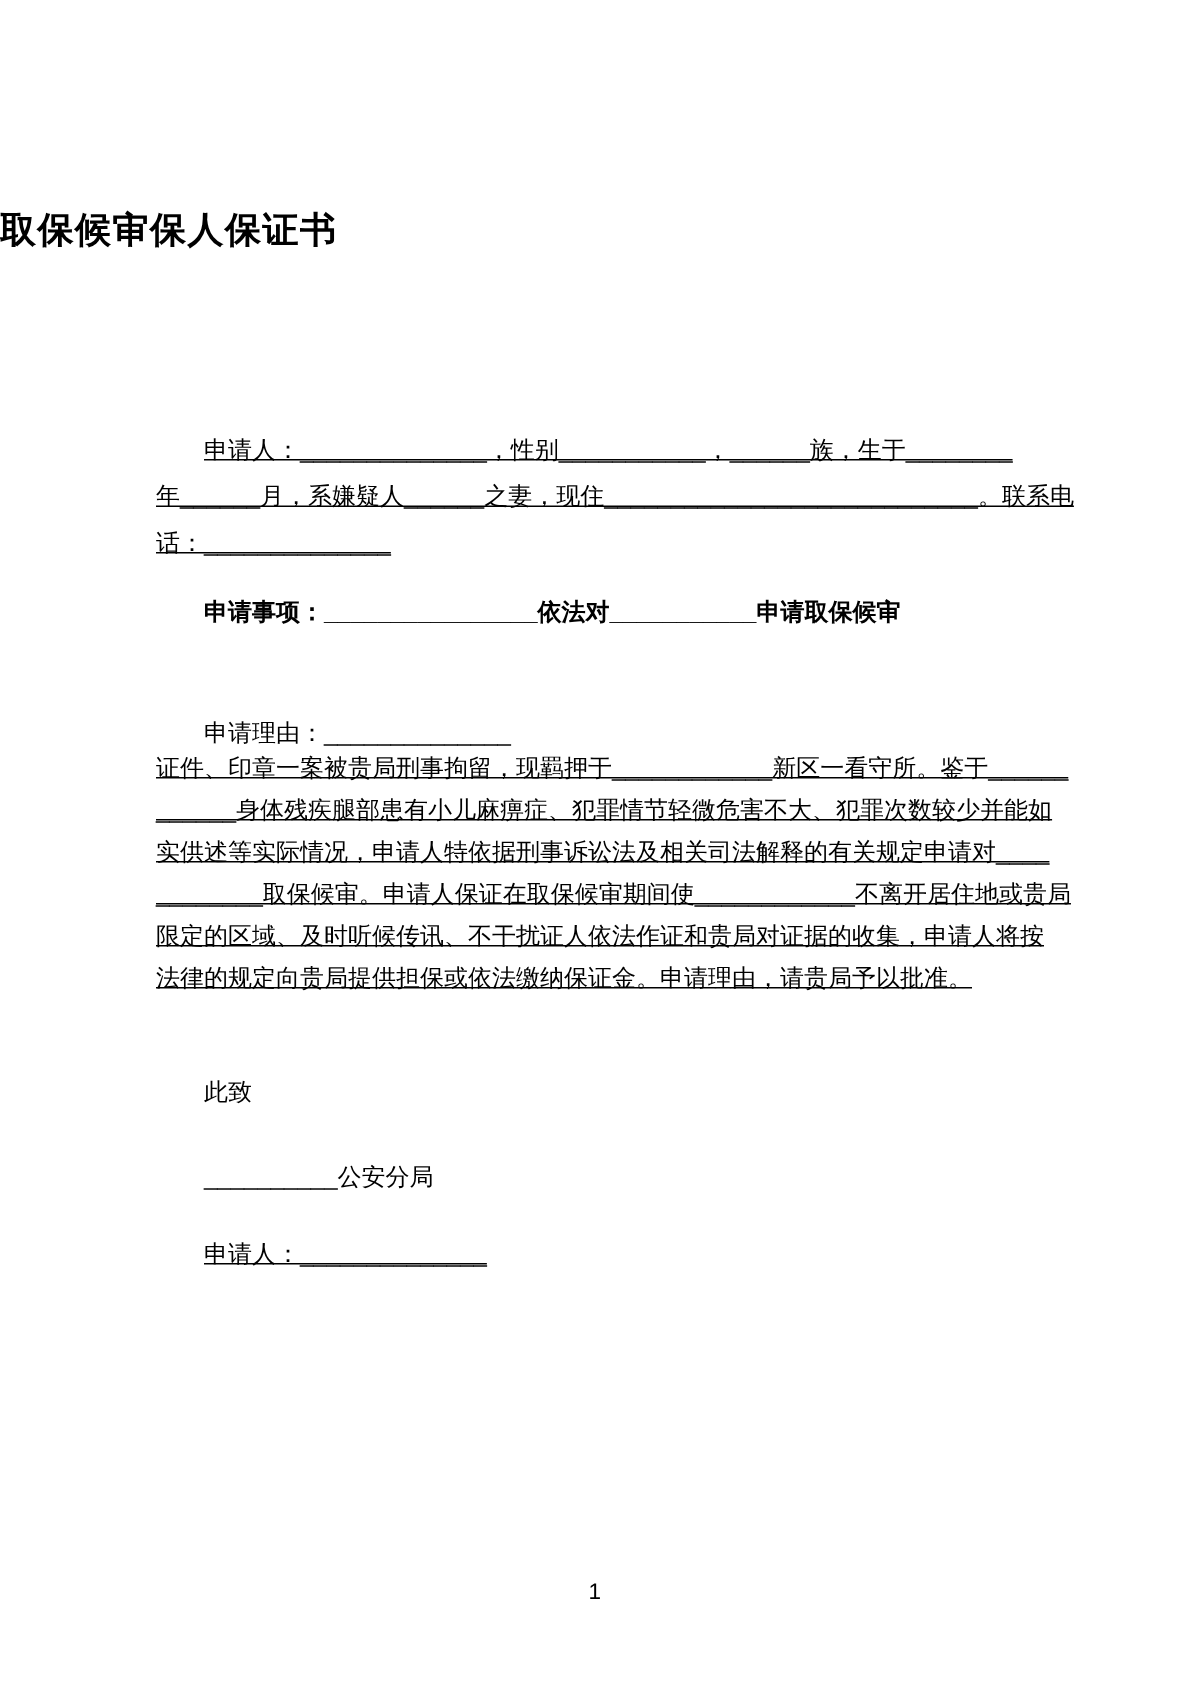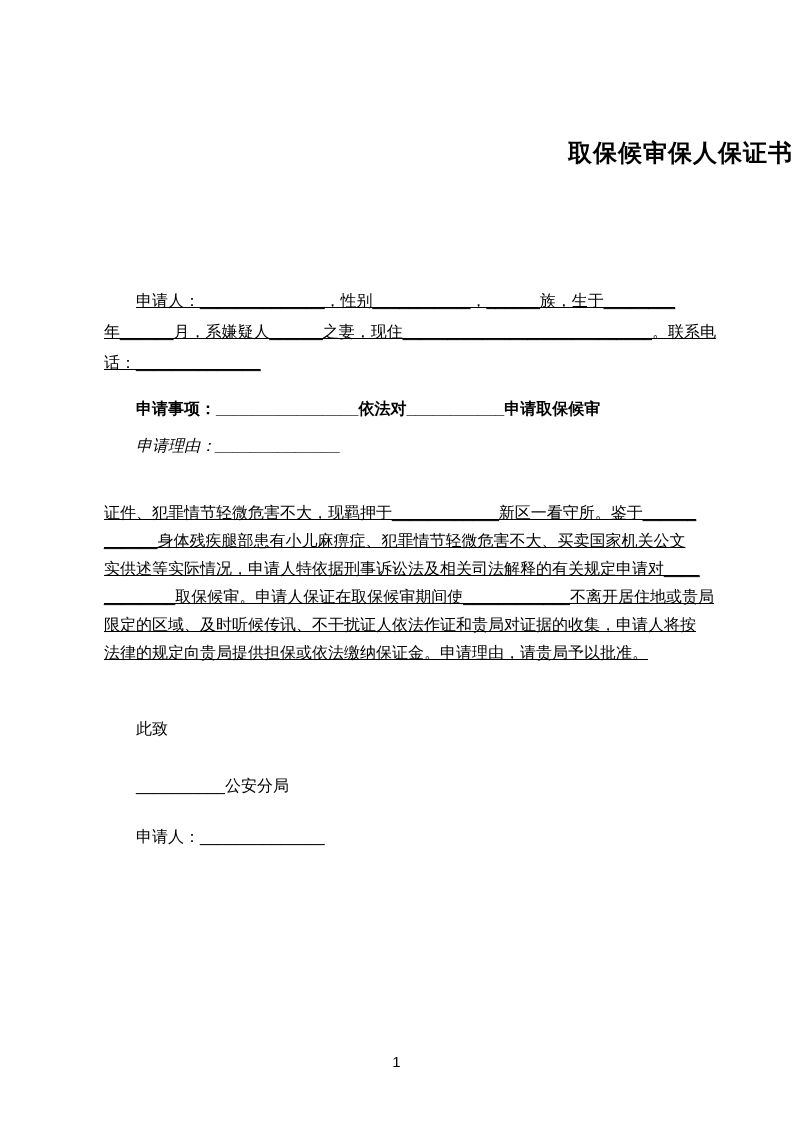--- a/index.html
+++ b/index.html
@@ -17,41 +17,41 @@
     font-family: "Liberation Sans", "DejaVu Sans", sans-serif;
     font-size: 16px;
     overflow: hidden;
   }
   .doc-title {
     position: absolute;
     top: 137px;
     left: 0;
     width: 793px;
     margin: 0;
-    text-align: right;
+    text-align: left;
     font-size: 24px;
     font-weight: 700;
     letter-spacing: 1px;
   }
   .block {
     position: absolute;
     left: 104px;
     width: 586px;
     line-height: 31px;
     white-space: nowrap;
   }
   .line { line-height: inherit; text-decoration: underline; }
   .indent { text-indent: 2em; }
   .applicant-info { top: 285px; }
   .application-item { top: 393px; font-weight: bold; }
-  .application-reason { top: 430px; font-style: italic; }
+  .application-reason { top: 474px; }
   .body-paragraph { top: 499px; line-height: 28px; }
   .closing { top: 713px; }
   .bureau { top: 770px; }
-  .signature { top: 821px; }
+  .signature { top: 821px; text-decoration: underline; }
   .date-line { top: 875px; }
   .page-number {
     position: absolute;
     top: 1053px;
     left: 0;
     width: 793px;
     text-align: center;
     font-size: 15px;
   }
 </style>
@@ -66,22 +66,22 @@
     <div class="line indent">申请人：______________，性别___________，______族，生于________</div>
     <div class="line">年______月，系嫌疑人______之妻，现住____________________________。联系电</div>
     <div class="line">话：______________</div>
   </div>
 
   <div class="block application-item indent">申请事项：________________依法对___________申请取保候审</div>
 
   <div class="block application-reason indent">申请理由：______________</div>
 
   <div class="block body-paragraph">
-    <div class="line">证件、犯罪情节轻微危害不大，现羁押于____________新区一看守所。鉴于______</div>
-    <div class="line">______身体残疾腿部患有小儿麻痹症、犯罪情节轻微危害不大、买卖国家机关公文</div>
+    <div class="line">证件、印章一案被贵局刑事拘留，现羁押于____________新区一看守所。鉴于______</div>
+    <div class="line">______身体残疾腿部患有小儿麻痹症、犯罪情节轻微危害不大、犯罪次数较少并能如</div>
     <div class="line">实供述等实际情况，申请人特依据刑事诉讼法及相关司法解释的有关规定申请对____</div>
     <div class="line">________取保候审。申请人保证在取保候审期间使____________不离开居住地或贵局</div>
     <div class="line">限定的区域、及时听候传讯、不干扰证人依法作证和贵局对证据的收集，申请人将按</div>
     <div class="line">法律的规定向贵局提供担保或依法缴纳保证金。申请理由，请贵局予以批准。</div>
   </div>
 
   <div class="block closing indent">此致</div>
 
   <div class="block bureau indent">__________公安分局</div>
 

